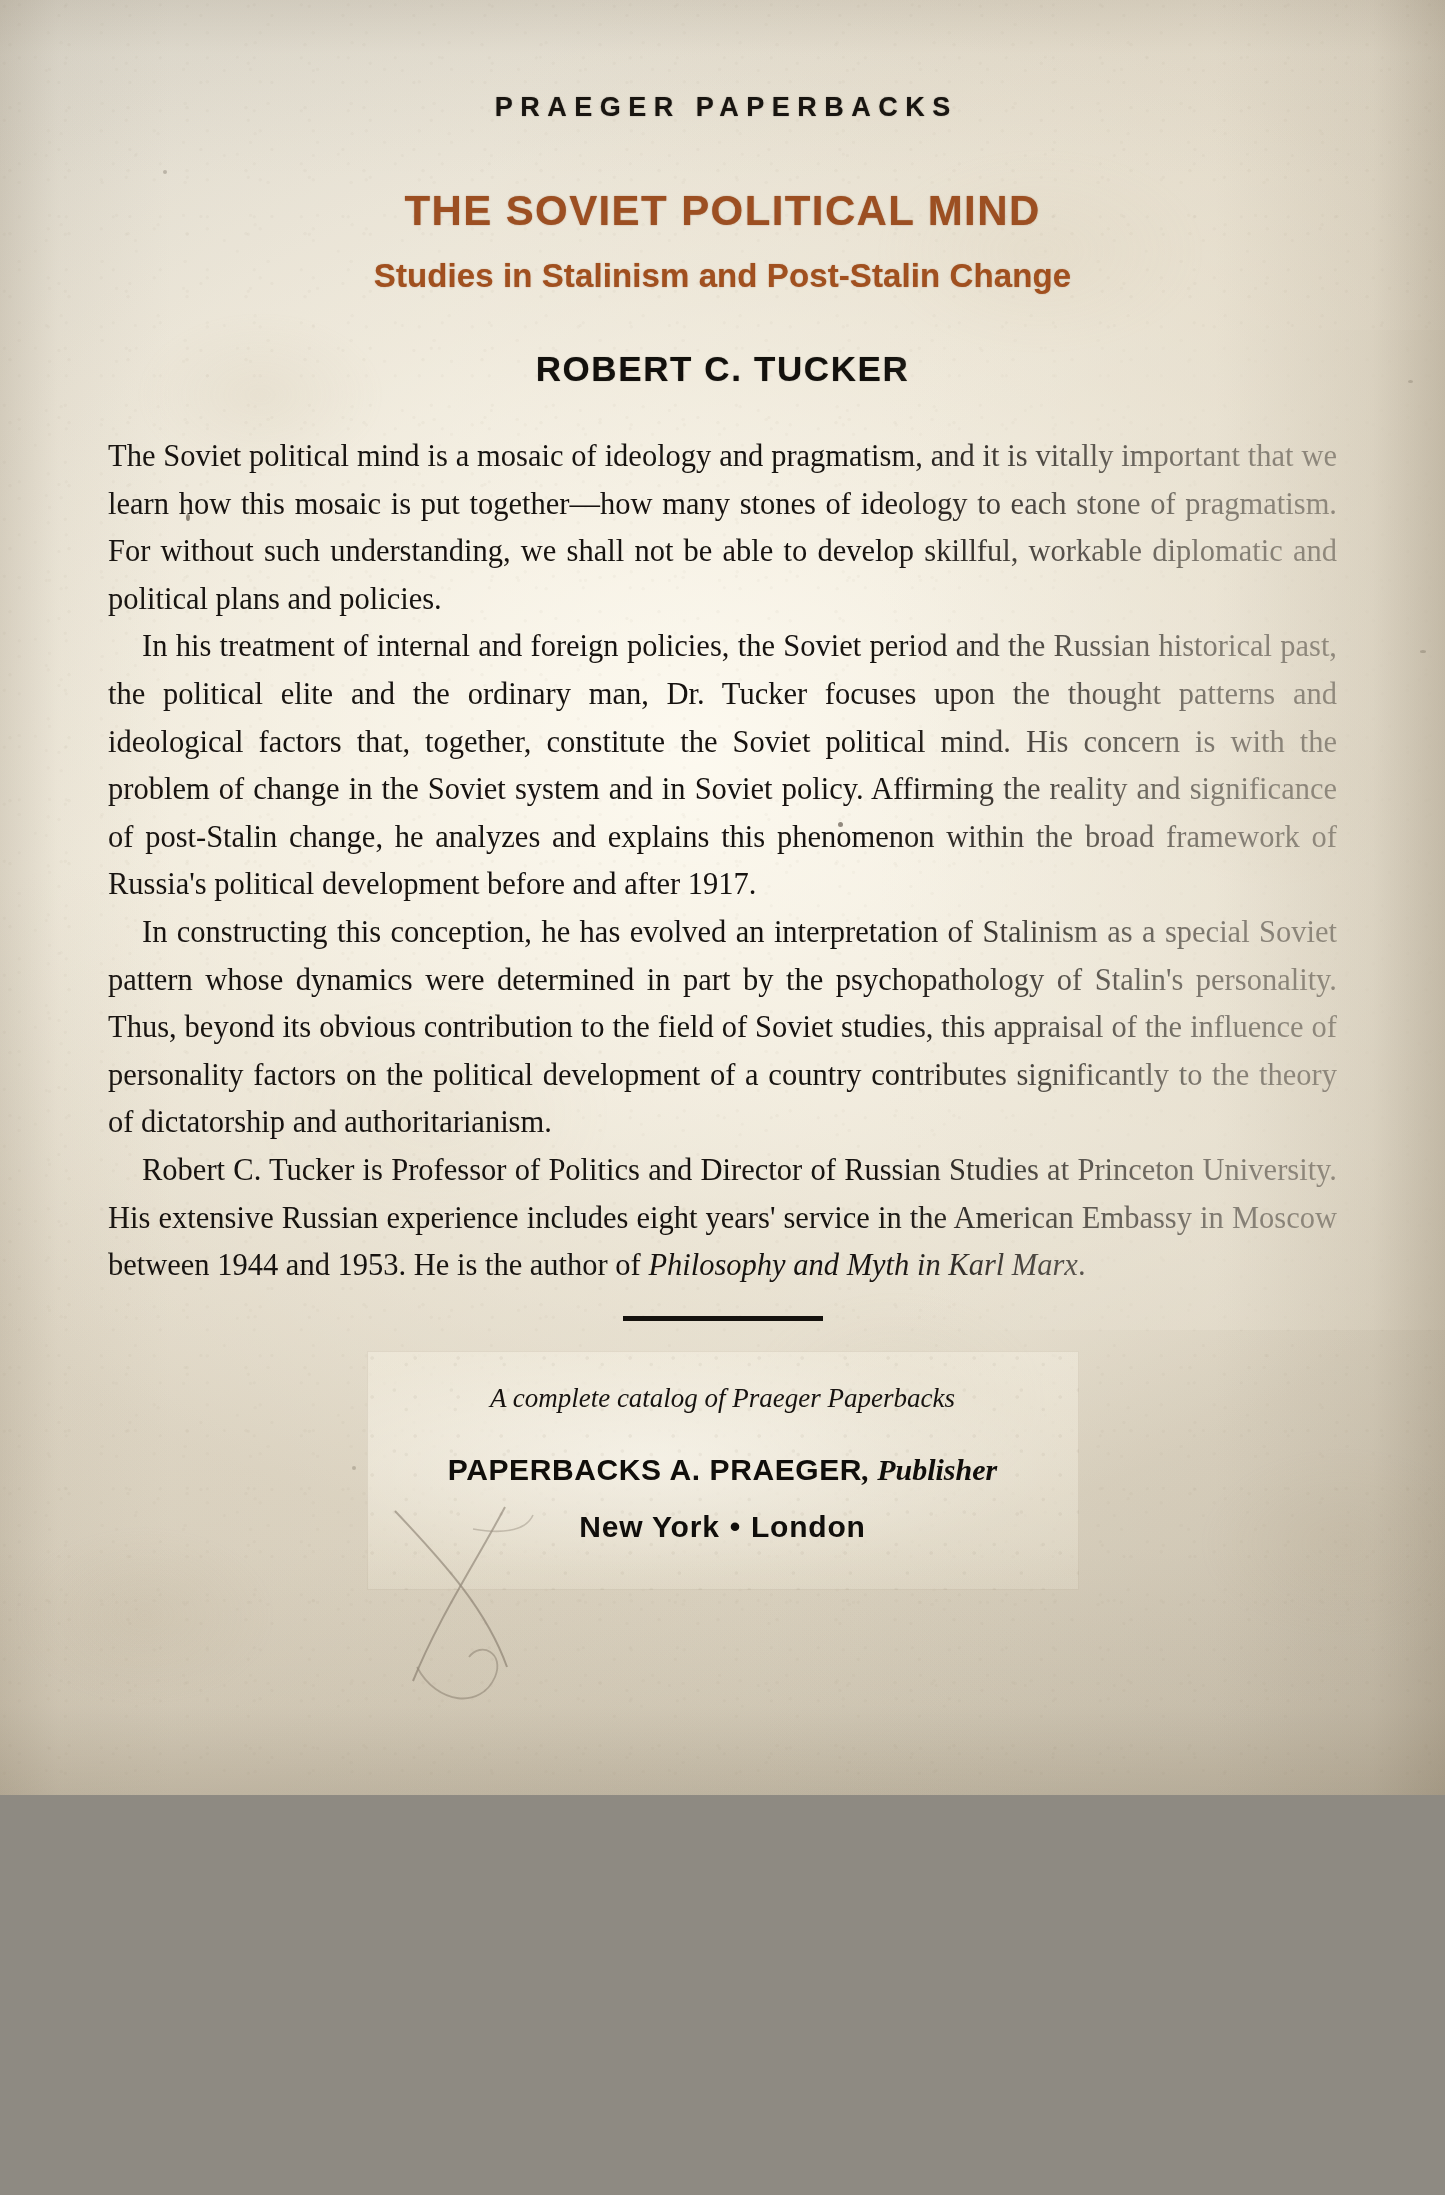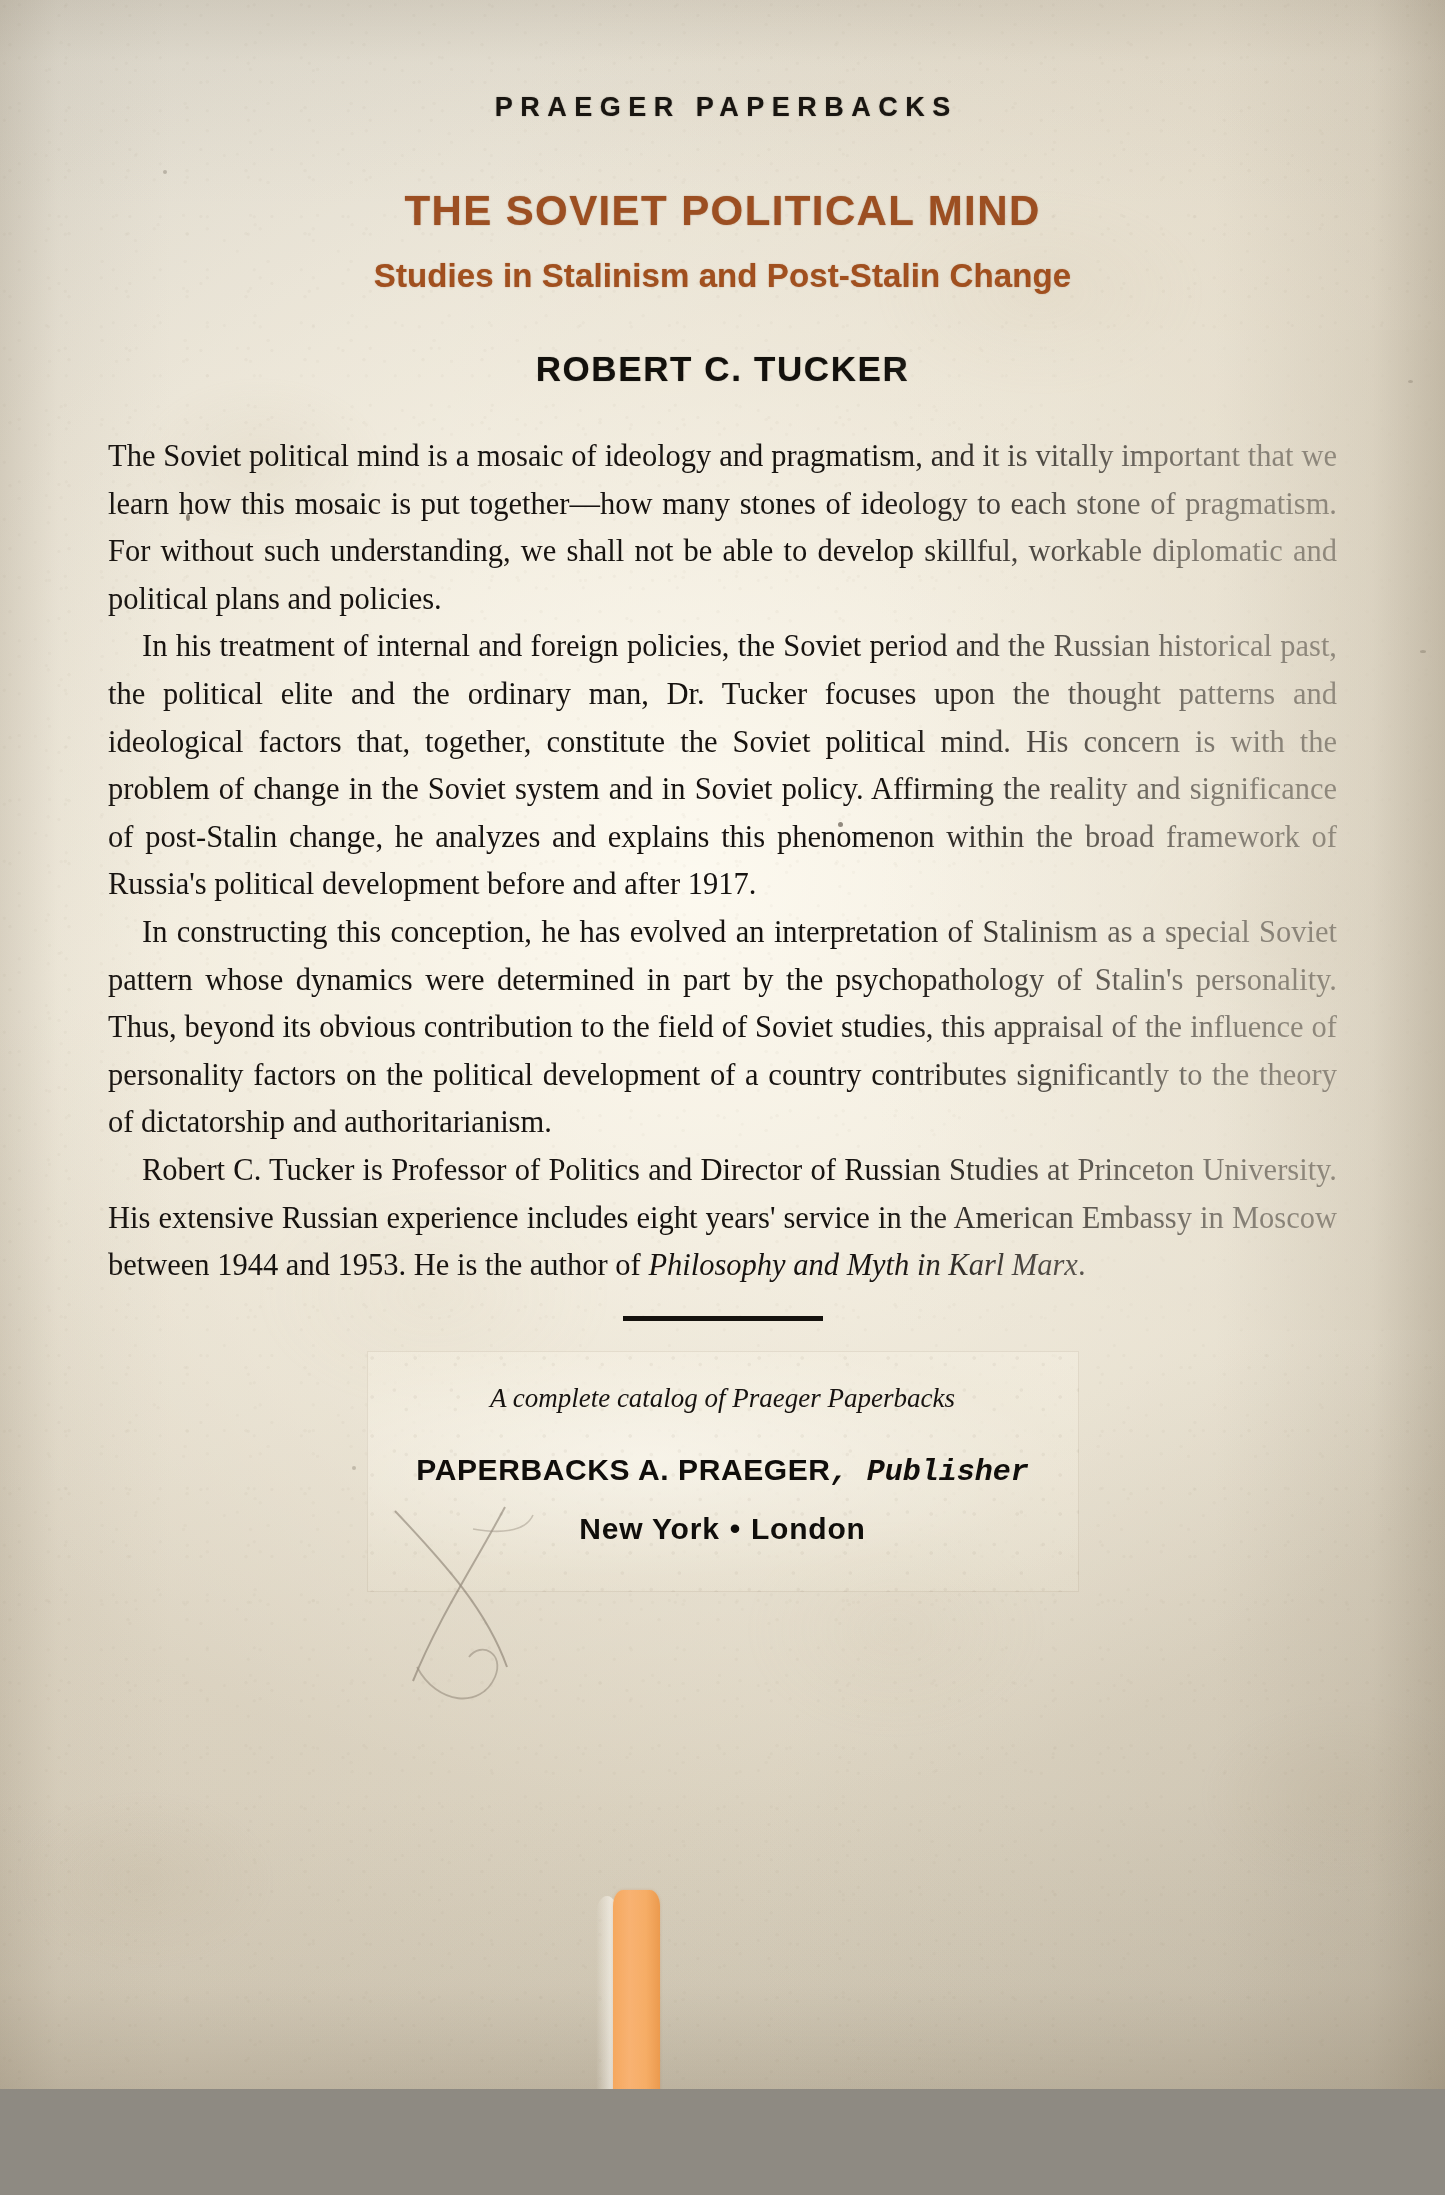--- a/index.html
+++ b/index.html
@@ -3,21 +3,21 @@
 <meta charset="utf-8">
 <style>
   html, body {
     margin: 0;
     padding: 0;
     background: #8e8a82;
   }
   .page {
     position: relative;
     width: 1445px;
-    height: 2089px;
+    height: 1795px;
     overflow: hidden;
     background:
       radial-gradient(ellipse 95% 62% at 48% 42%, rgba(255,252,243,0.88) 0%, rgba(247,242,229,0.45) 42%, rgba(228,219,200,0.08) 72%, rgba(210,200,180,0.0) 100%),
       radial-gradient(ellipse 55% 38% at 86% 20%, rgba(216,205,184,0.55) 0%, rgba(214,203,182,0.0) 100%),
       radial-gradient(ellipse 60% 40% at 12% 88%, rgba(205,195,176,0.5) 0%, rgba(205,195,176,0.0) 100%),
       radial-gradient(ellipse 40% 28% at 92% 92%, rgba(196,186,168,0.55) 0%, rgba(196,186,168,0.0) 100%),
       linear-gradient(160deg, #dedacf 0%, #e7e1d3 18%, #eee8d9 38%, #e9e2d2 58%, #ddd5c3 78%, #cfc7b4 100%);
     font-family: "Liberation Serif", "DejaVu Serif", serif;
     color: #1b1713;
   }
@@ -206,21 +206,21 @@
     text-align: center;
     font-family: "Liberation Sans", "DejaVu Sans", sans-serif;
     font-weight: bold;
     font-size: 30px;
     letter-spacing: 0.6px;
     color: #100e0b;
     position: relative;
     z-index: 2;
   }
   .publisher .pub-role {
-    font-family: Liberation Mono, monospace;
+    font-family: Liberation Serif, serif;
     font-style: italic;
     font-weight: bold;
     letter-spacing: 0;
   }
   .cities {
     margin-top: 23px;
     text-align: center;
     font-family: "Liberation Sans", "DejaVu Sans", sans-serif;
     font-weight: bold;
     font-size: 30px;

